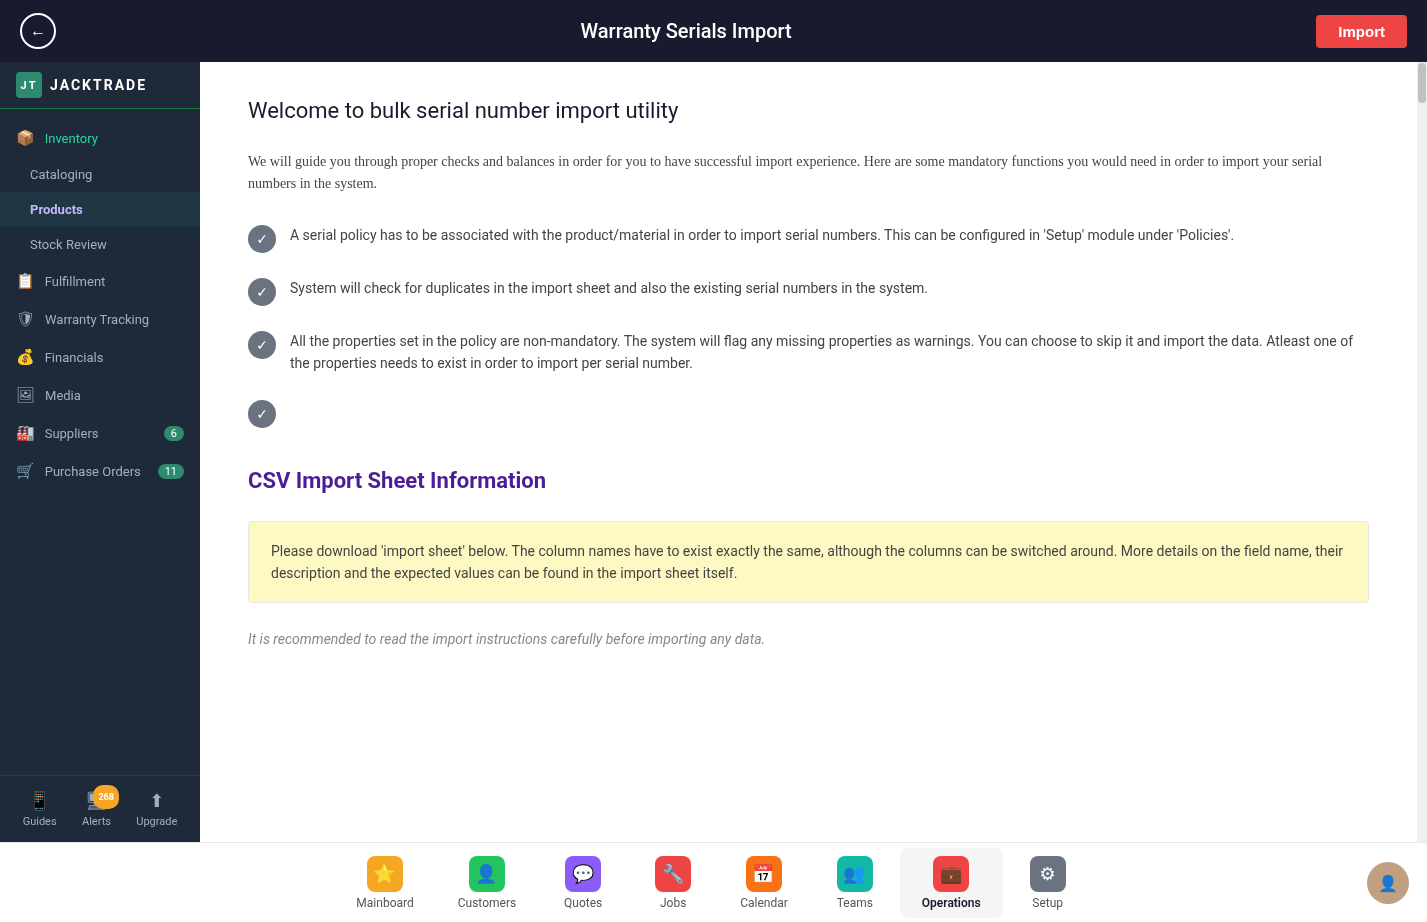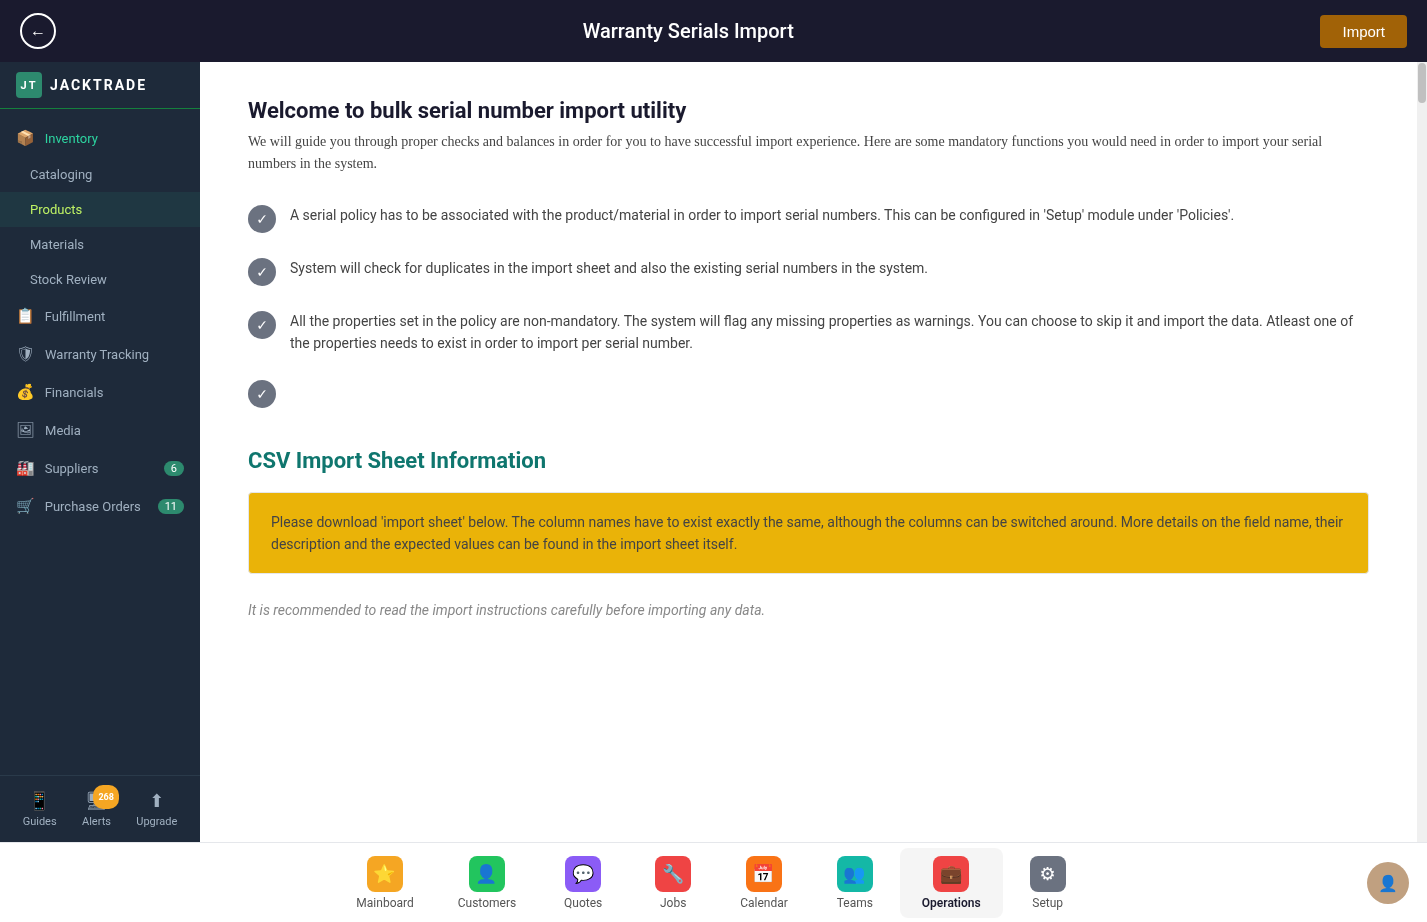--- a/index.html
+++ b/index.html
@@ -20,27 +20,27 @@
       border-radius: 50%;
       border: 2px solid #fff;
       color: #fff;
       display: flex; align-items: center; justify-content: center;
       cursor: pointer;
       font-size: 16px;
       background: transparent;
     }
     .header-title { color: #fff; font-size: 20px; font-weight: 500; }
     .import-btn {
-      background: #a16207;
+      background: #ef4444;
       color: #fff;
       border: none;
       padding: 8px 22px;
       border-radius: 4px;
       font-size: 15px;
-      font-weight: 400;
+      font-weight: 700;
       cursor: pointer;
     }
 
     
     .main-layout {
       display: flex;
       flex: 1;
       overflow: hidden;
     }
 
@@ -89,21 +89,21 @@
       font-size: 13px;
       position: relative;
     }
     .sidebar-item.active-parent { color: #2dd4a0; }
     .sidebar-item.sub-item {
       padding-left: 30px;
       font-size: 13px;
       color: #a0b0c0;
       text-align: right;
     }
-    .sidebar-item.sub-item.active { color: #bef264; background: rgba(45,212,160,0.08); }
+    .sidebar-item.sub-item.active { color: #c4b5fd; background: rgba(45,212,160,0.08); font-weight: bold; }
     .sidebar-item .badge {
       margin-left: auto;
       background: #2d8a6e;
       color: #fff;
       border-radius: 10px;
       padding: 1px 7px;
       font-size: 11px;
     }
     .sidebar-icon { font-size: 15px; }
 
@@ -139,23 +139,23 @@
     .content-area {
       flex: 1;
       background: #fff;
       overflow-y: auto;
       padding: 36px 48px;
       position: relative;
     }
 
     .content-area h2 {
       font-size: 22px;
-      font-weight: 700;
+      font-weight: 400;
       color: #1a1a2e;
-      margin-bottom: 8px;
+      margin-bottom: 28px;
     }
     .intro-text {
       font-size: 14px;
       color: #444;
       line-height: 1.6;
       margin-bottom: 28px;
       font-family: Liberation Serif, serif;
     }
 
     .checklist {
@@ -180,28 +180,28 @@
     }
     .check-text {
       font-size: 14px;
       color: #444;
       line-height: 1.6;
     }
 
     .csv-section h2 {
       font-size: 22px;
       font-weight: 700;
-      color: #0f766e;
-      margin-bottom: 19px;
+      color: #4c1d95;
+      margin-bottom: 28px;
     }
     .csv-desc {
       font-size: 14px;
       color: #444;
       line-height: 1.6;
-      background: #eab308;
+      background: #fef9c3;
       border: 1px solid #e5e7eb;
       padding: 18px 22px;
       border-radius: 4px;
       margin-bottom: 22px;
     }
     .download-btn {
       display: inline-block;
       padding: 9px 18px;
       border: 2px solid #f5a623;
       border-radius: 4px;
@@ -312,23 +312,20 @@
       </div>
 
       <div class="sidebar-item sub-item">
         <span>Cataloging</span>
       </div>
 
       <div class="sidebar-item sub-item active">
         <span>Products</span>
       </div>
 
-      <div class="sidebar-item sub-item">
-        <span>Materials</span>
-      </div>
 
       <div class="sidebar-item sub-item">
         <span>Stock Review</span>
       </div>
 
       <div class="sidebar-item">
         <span class="sidebar-icon">📋</span>
         <span>Fulfillment</span>
       </div>
 

